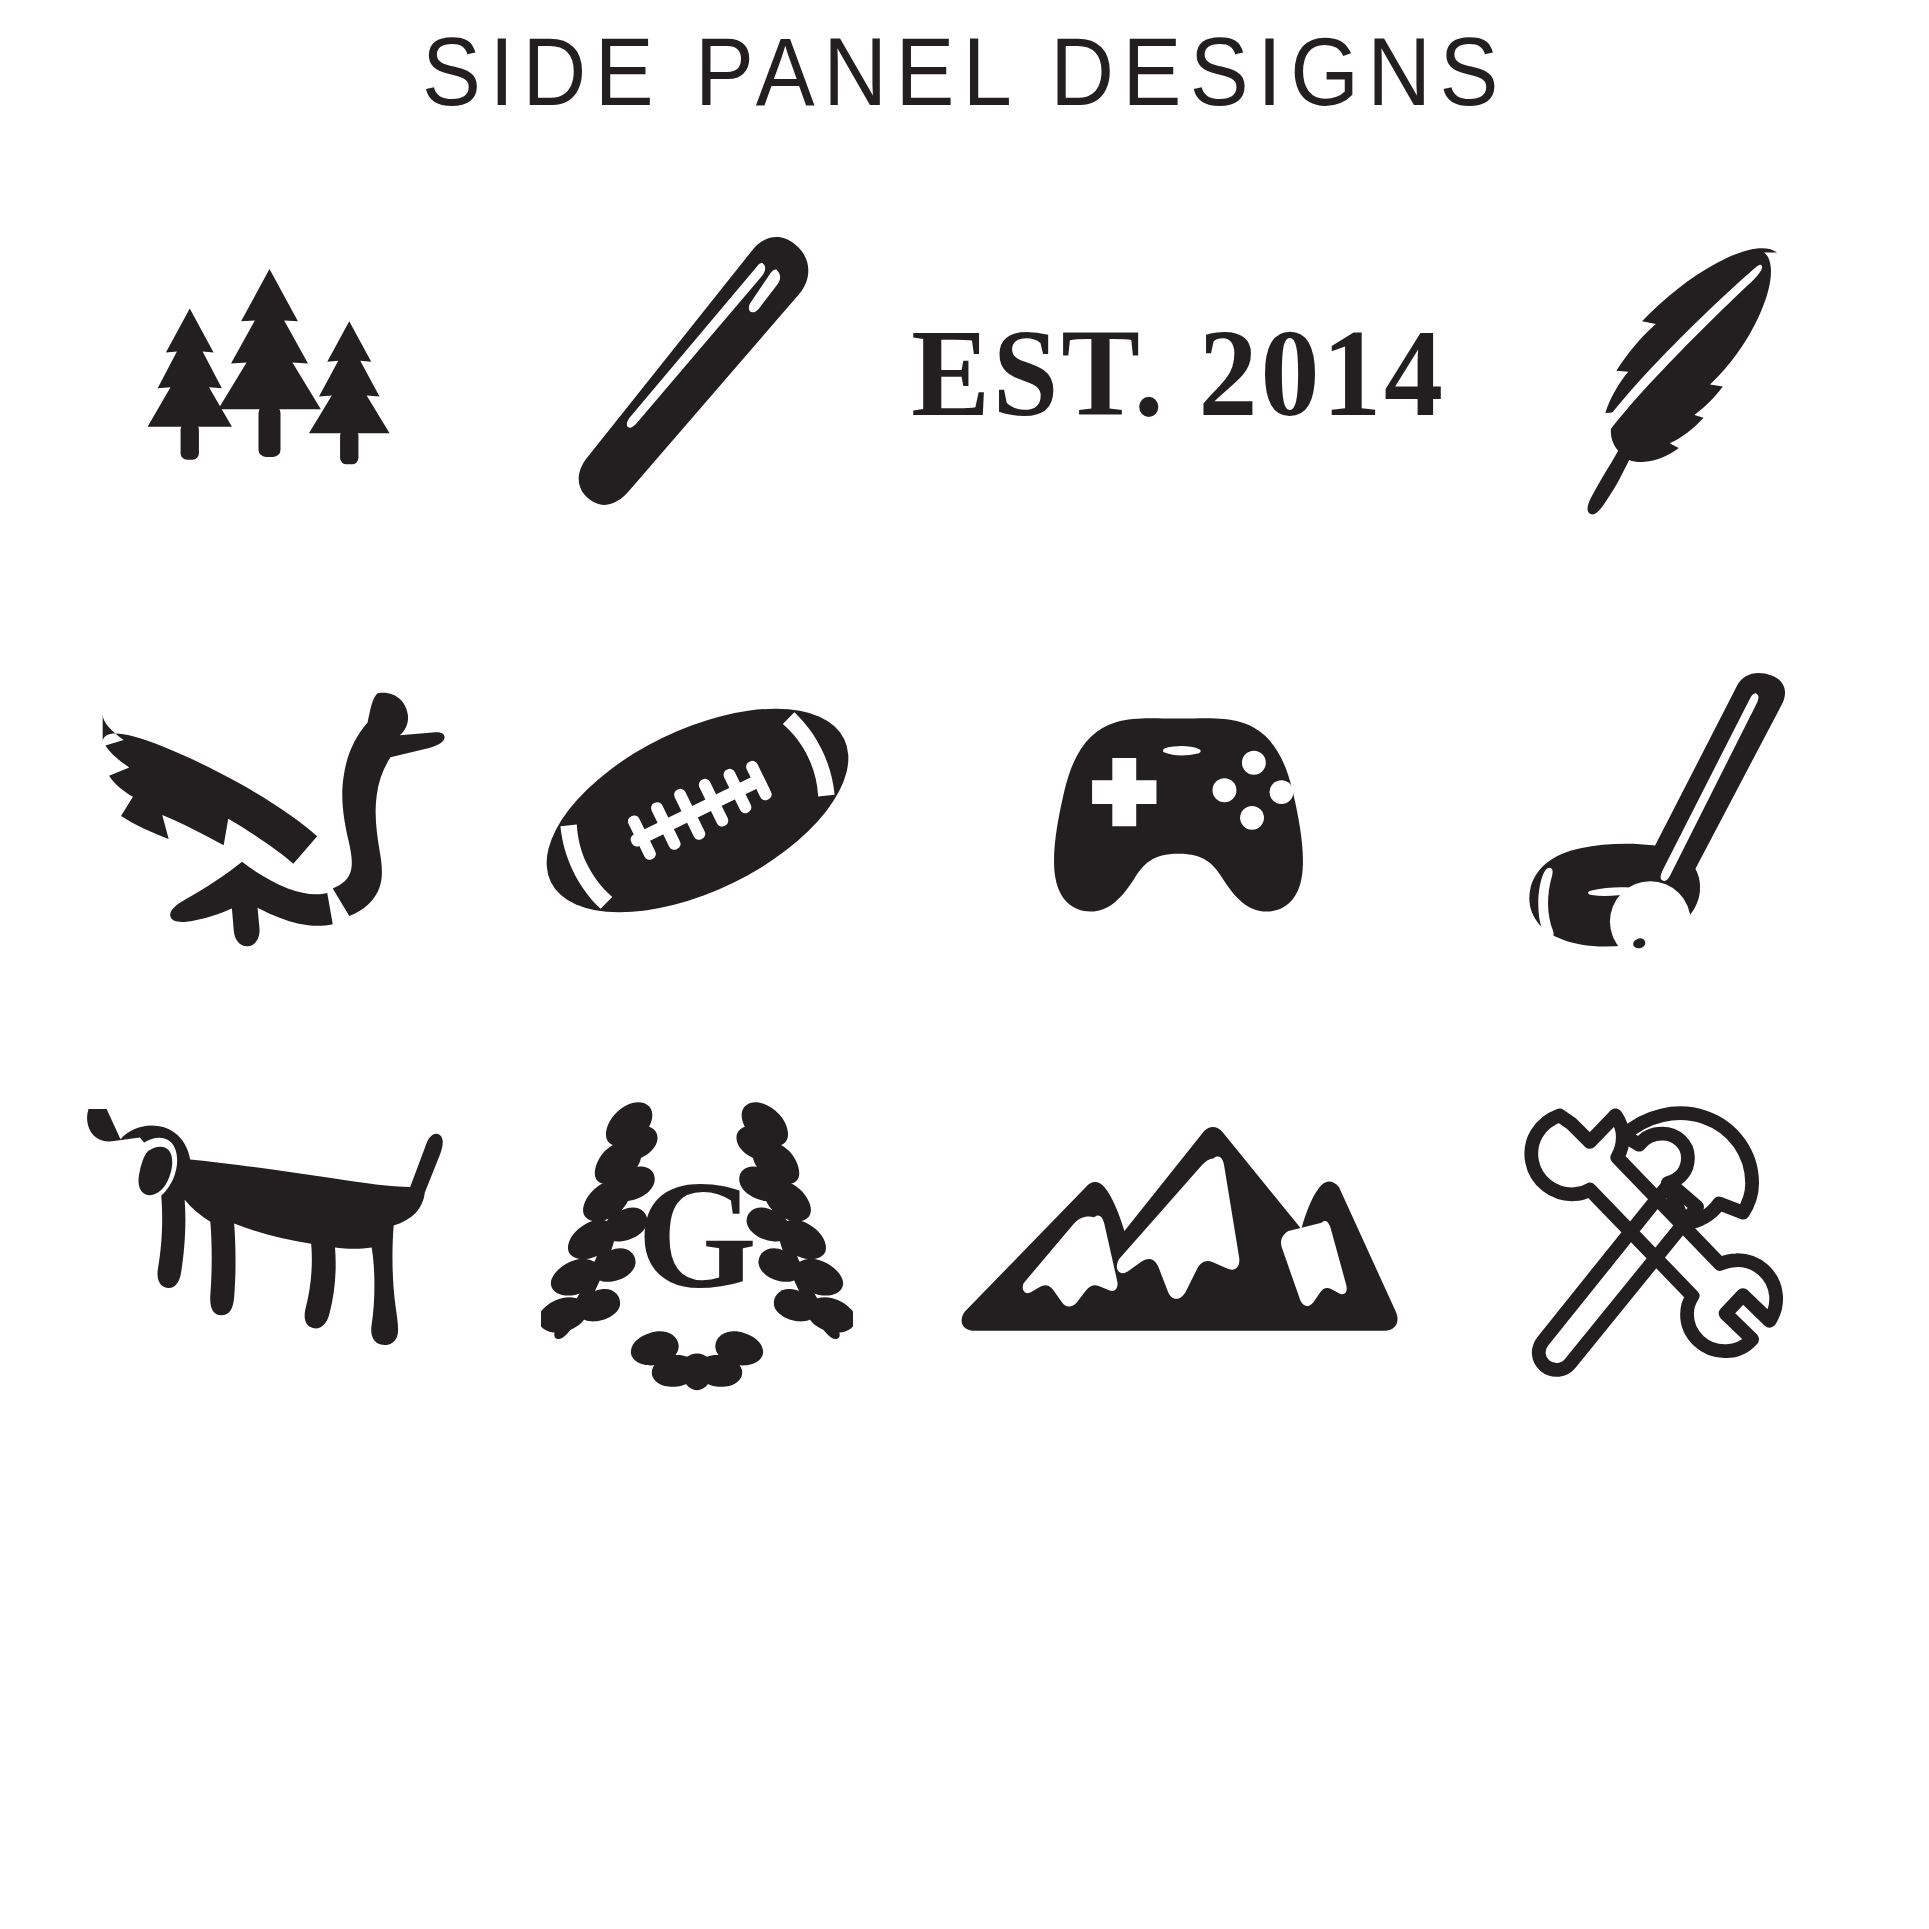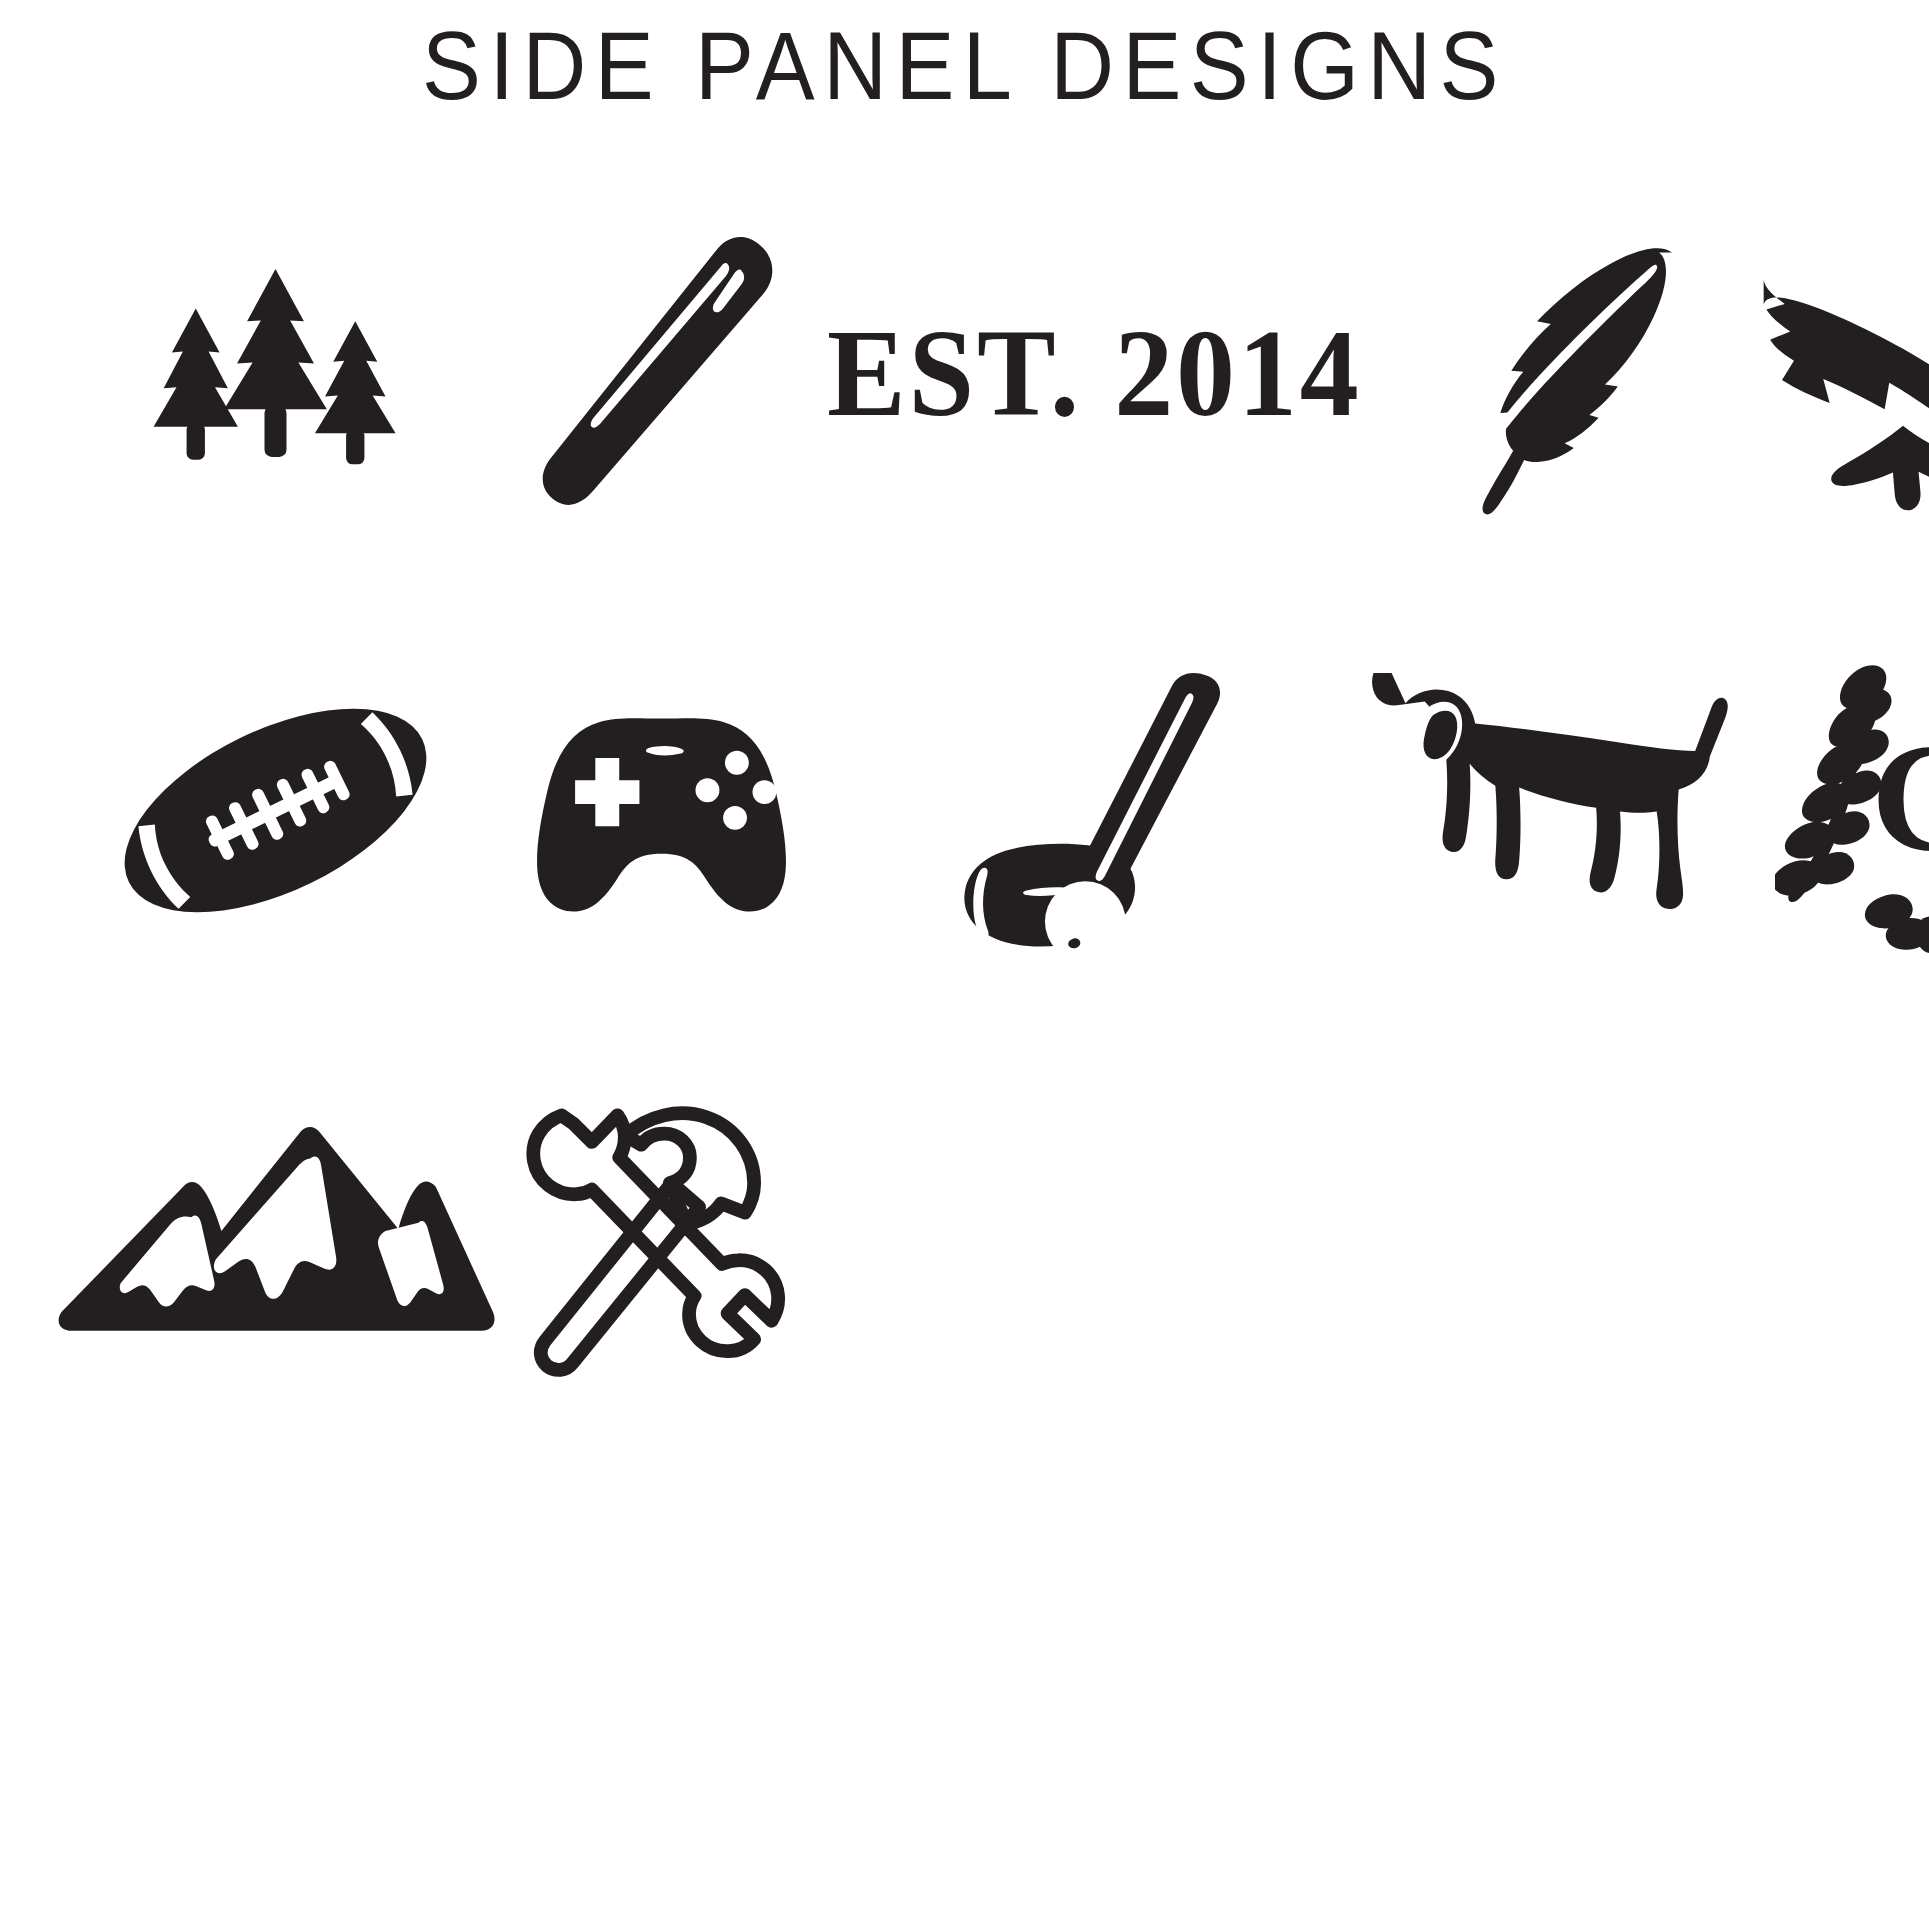--- a/index.html
+++ b/index.html
@@ -20,21 +20,21 @@
     height: 1929px;
     background: #ffffff;
     position: relative;
     box-sizing: border-box;
   }
 
   
   #title-bar {
     width: 100%;
     text-align: center;
-    padding-top: 16px;
+    padding-top: 22px;
     box-sizing: border-box;
   }
   #page-title {
     display: block;
     font-family: "Liberation Sans", sans-serif;
     font-weight: 400;
     font-size: 96px;
     letter-spacing: 9.2px;
     color: #231f20;
     transform: scaleX(0.92);
@@ -44,21 +44,21 @@
   }
 
   
   #icon-grid {
     position: absolute;
     top: 156px;
     left: 55px;
     width: 1819px;
     height: 1745px;
     display: grid;
-    grid-template-columns: repeat(5, 1fr);
+    grid-template-columns: repeat(4, 1fr);
     grid-template-rows: repeat(4, 1fr);
   }
   .grid-cell {
     display: flex;
     align-items: center;
     justify-content: center;
     position: relative;
   }
   .grid-cell svg {
     display: block;

